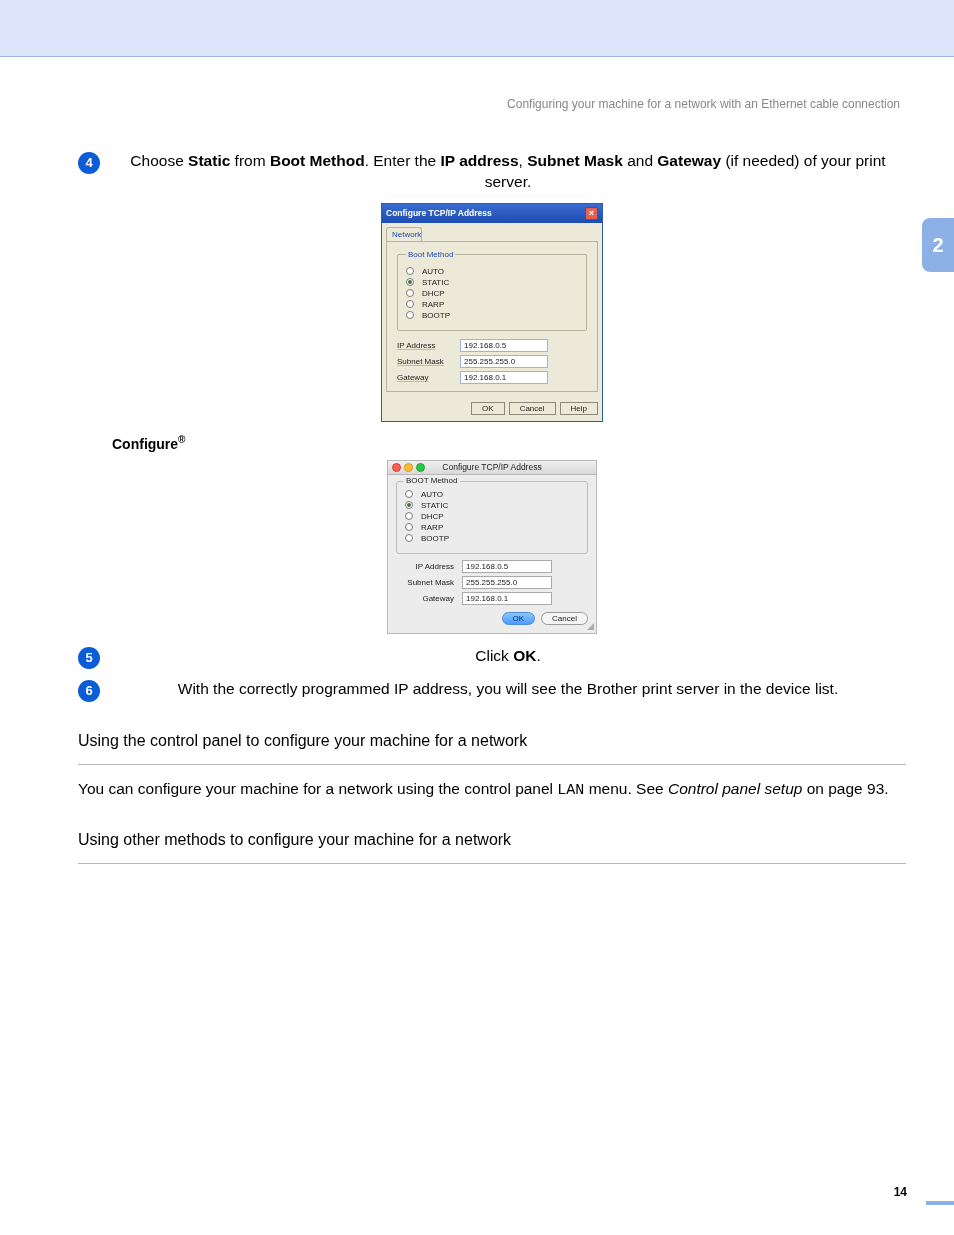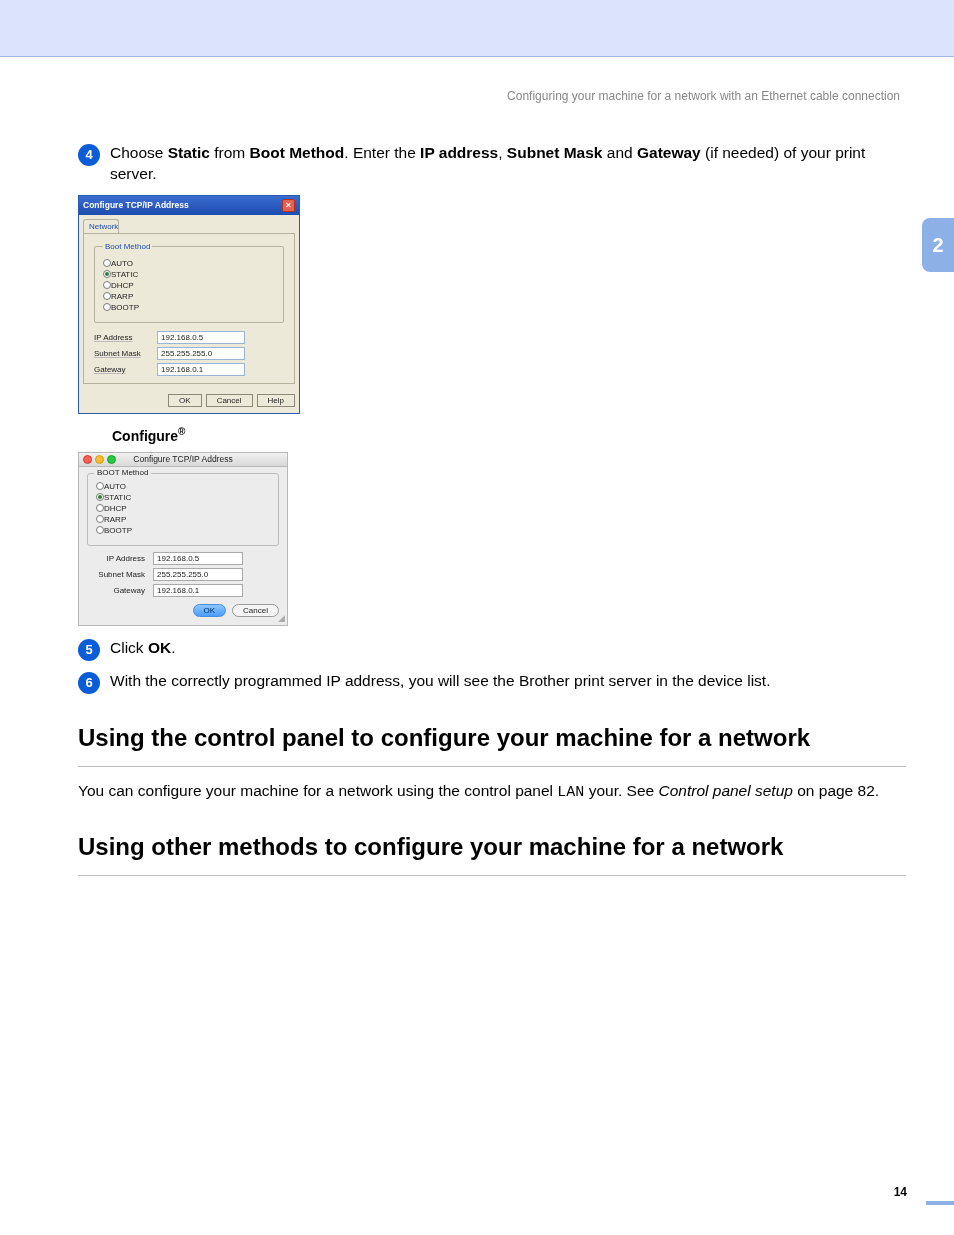--- a/index.html
+++ b/index.html
@@ -12,21 +12,21 @@
     min-height: 1235px;
     position: relative;
   }
   .top-banner { height: 56px; background: #dbe4fb; }
   .thin-line { height: 1px; background: #a0b6e6; }
   .page-content { padding: 20px 48px 0 0; }
   .page-header-title {
     text-align: right;
     color: #888;
     font-size: 12px;
-    margin-top: 12px;
+    margin-top: 20px;
     margin-bottom: 40px;
     padding-right: 6px;
   }
   .chapter-tab {
     position: absolute;
     right: 0;
     top: 218px;
     width: 32px;
     height: 54px;
     background: #8db0e6;
@@ -45,25 +45,25 @@
     flex: 0 0 22px;
     width: 22px; height: 22px;
     border-radius: 50%;
     background: #0b5dd7;
     color: #fff;
     font-size: 13px;
     font-weight: bold;
     display: flex; align-items: center; justify-content: center;
     margin-top: 1px;
   }
-  .step-text { flex: 1; }
+  .step-text { flex: 1; text-align: center; }
   .sup { font-size: 10px; vertical-align: super; }
 
   
-  .dialog-wrap { display: flex; justify-content: flex-start; margin: 8px 0 12px 0; }
+  .dialog-wrap { display: flex; justify-content: center; margin: 8px 0 12px 0; }
   .win-dialog {
     width: 222px;
     border: 1px solid #2a5db0;
     background: #ece9d8;
     font-size: 8.5px;
     color: #222;
   }
   .win-title {
     background: linear-gradient(#3a6ccf,#1e4cb0);
     color:#fff;
@@ -96,21 +96,21 @@
     padding:8px 10px 4px 10px;
     background:#ece9d8;
   }
   .win-fieldset {
     border:1px solid #b5b29e;
     border-radius:2px;
     padding:6px 8px 8px 8px;
     margin-bottom:8px;
   }
   .win-fieldset-legend { color:#1e4cb0; font-size:8px; padding:0 2px; }
-  .radio-row { display:flex; align-items:center; gap:0; margin:2px 0; font-size:8px; }
+  .radio-row { display:flex; align-items:center; gap:8px; margin:2px 0; font-size:8px; }
   .radio-circle {
     width:8px;height:8px;border:1px solid #7a7a7a;border-radius:50%;
     display:inline-flex;align-items:center;justify-content:center;background:#fff;
   }
   .radio-circle.selected::after{content:"";width:4px;height:4px;background:#3a7a3a;border-radius:50%;}
   .field-row { display:flex; align-items:center; gap:8px; margin:3px 0; }
   .field-label { width:55px; text-align:left; font-size:8px; text-decoration:underline; text-decoration-color:#bbb; }
   .field-input {
     border:1px solid #9bb4d8; background:#fff;
     padding:1px 3px; font-size:8px; width:88px;
@@ -151,22 +151,22 @@
     background:#ececec; padding:0 3px; font-size:8px;
   }
   .mac-field-label{width:58px;text-align:right;font-size:8px;}
   .mac-input{border:1px solid #aaa;background:#fff;padding:1px 3px;font-size:8px;width:90px;}
   .mac-buttons{display:flex;justify-content:flex-end;gap:6px;padding-top:4px;}
   .mac-btn{border:1px solid #999;border-radius:9px;padding:1px 10px;font-size:8px;background:#f5f5f5;}
   .mac-btn.primary{background:linear-gradient(#8ec5ff,#4a9dff);color:#003060;border-color:#4a8dd8;}
   .resize{position:absolute;right:2px;bottom:2px;color:#aaa;font-size:9px;}
 
   h3.section {
-    font-size: 24px;
-    font-weight: bold;
+    font-size: 16px;
+    font-weight: normal;
     margin-top: 30px;
     margin-bottom: 14px;
   }
   h3.section + .rule { height:1px; background:#bbb; margin-bottom:14px; }
   .para { font-size: 15.5px; line-height:1.35; margin-bottom:8px; }
   .mono { font-family: "Courier New", monospace; font-size: 15px; }
   .page-num { position:absolute; bottom:36px; right:47px; font-size:12px; font-weight:bold; }
   .footer-accent { position:absolute; bottom:30px; right:0; width:28px; height:4px; background:#8db0e6; }
 </style>
 </head>
@@ -304,21 +304,21 @@
     </div>
 
     <div class="step">
       <div class="step-bullet">6</div>
       <div class="step-text">With the correctly programmed IP address, you will see the Brother print server in the device list.</div>
     </div>
 
     <h3 class="section">Using the control panel to configure your machine for a network</h3>
     <div class="rule"></div>
     <p class="para">
-      <span>You can configure your machine for a network using the control panel </span><span class="mono">LAN</span><span> your. See </span><i>Control panel setup</i><span> on page 82.</span>
+      <span>You can configure your machine for a network using the control panel </span><span class="mono">LAN</span><span> menu. See </span><i>Control panel setup</i><span> on page 93.</span>
     </p>
 
     <h3 class="section">Using other methods to configure your machine for a network</h3>
     <div class="rule"></div>
 
   </div>
 </div>
 
 <div class="chapter-tab">2</div>
 <div class="page-num">14</div>

